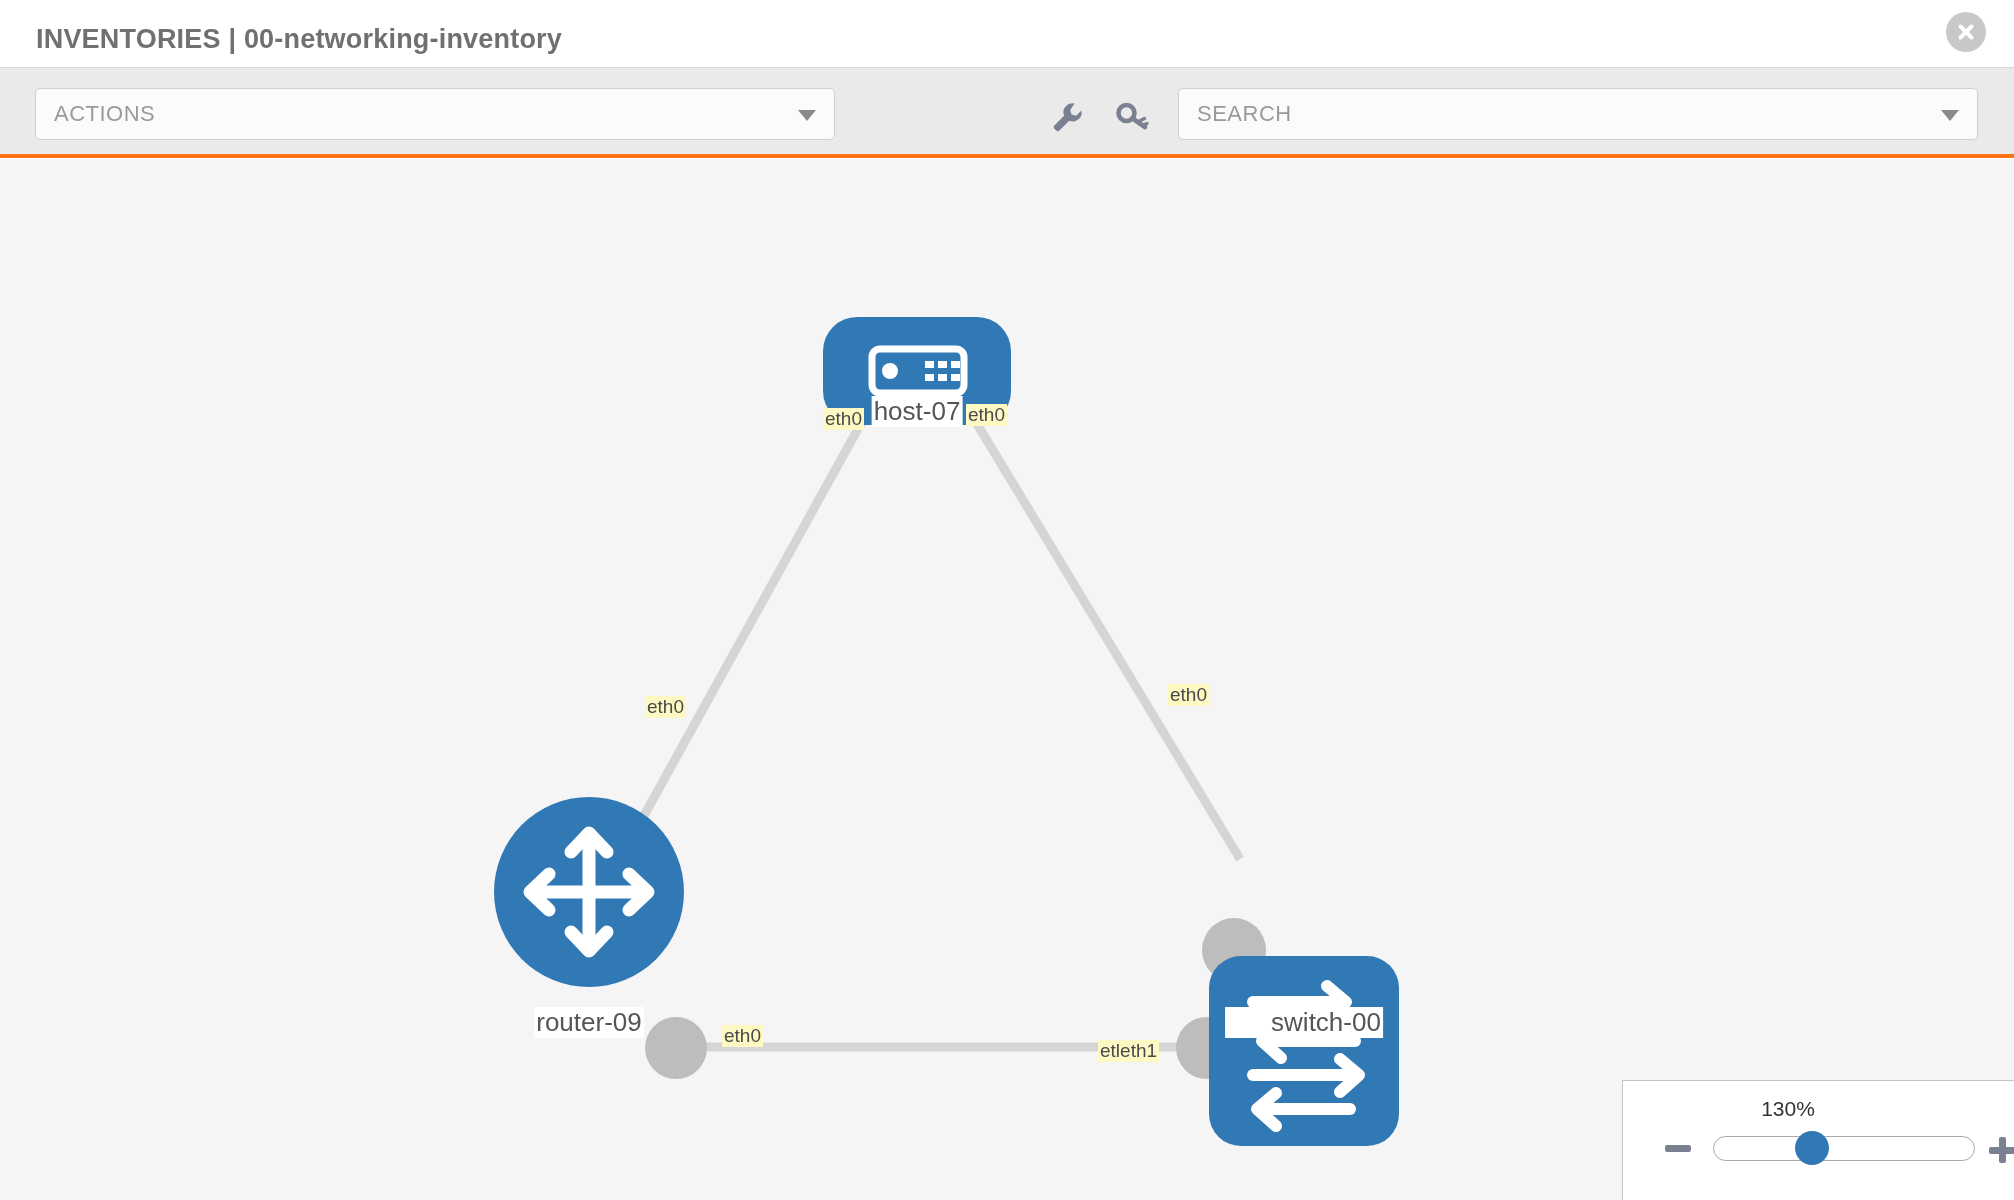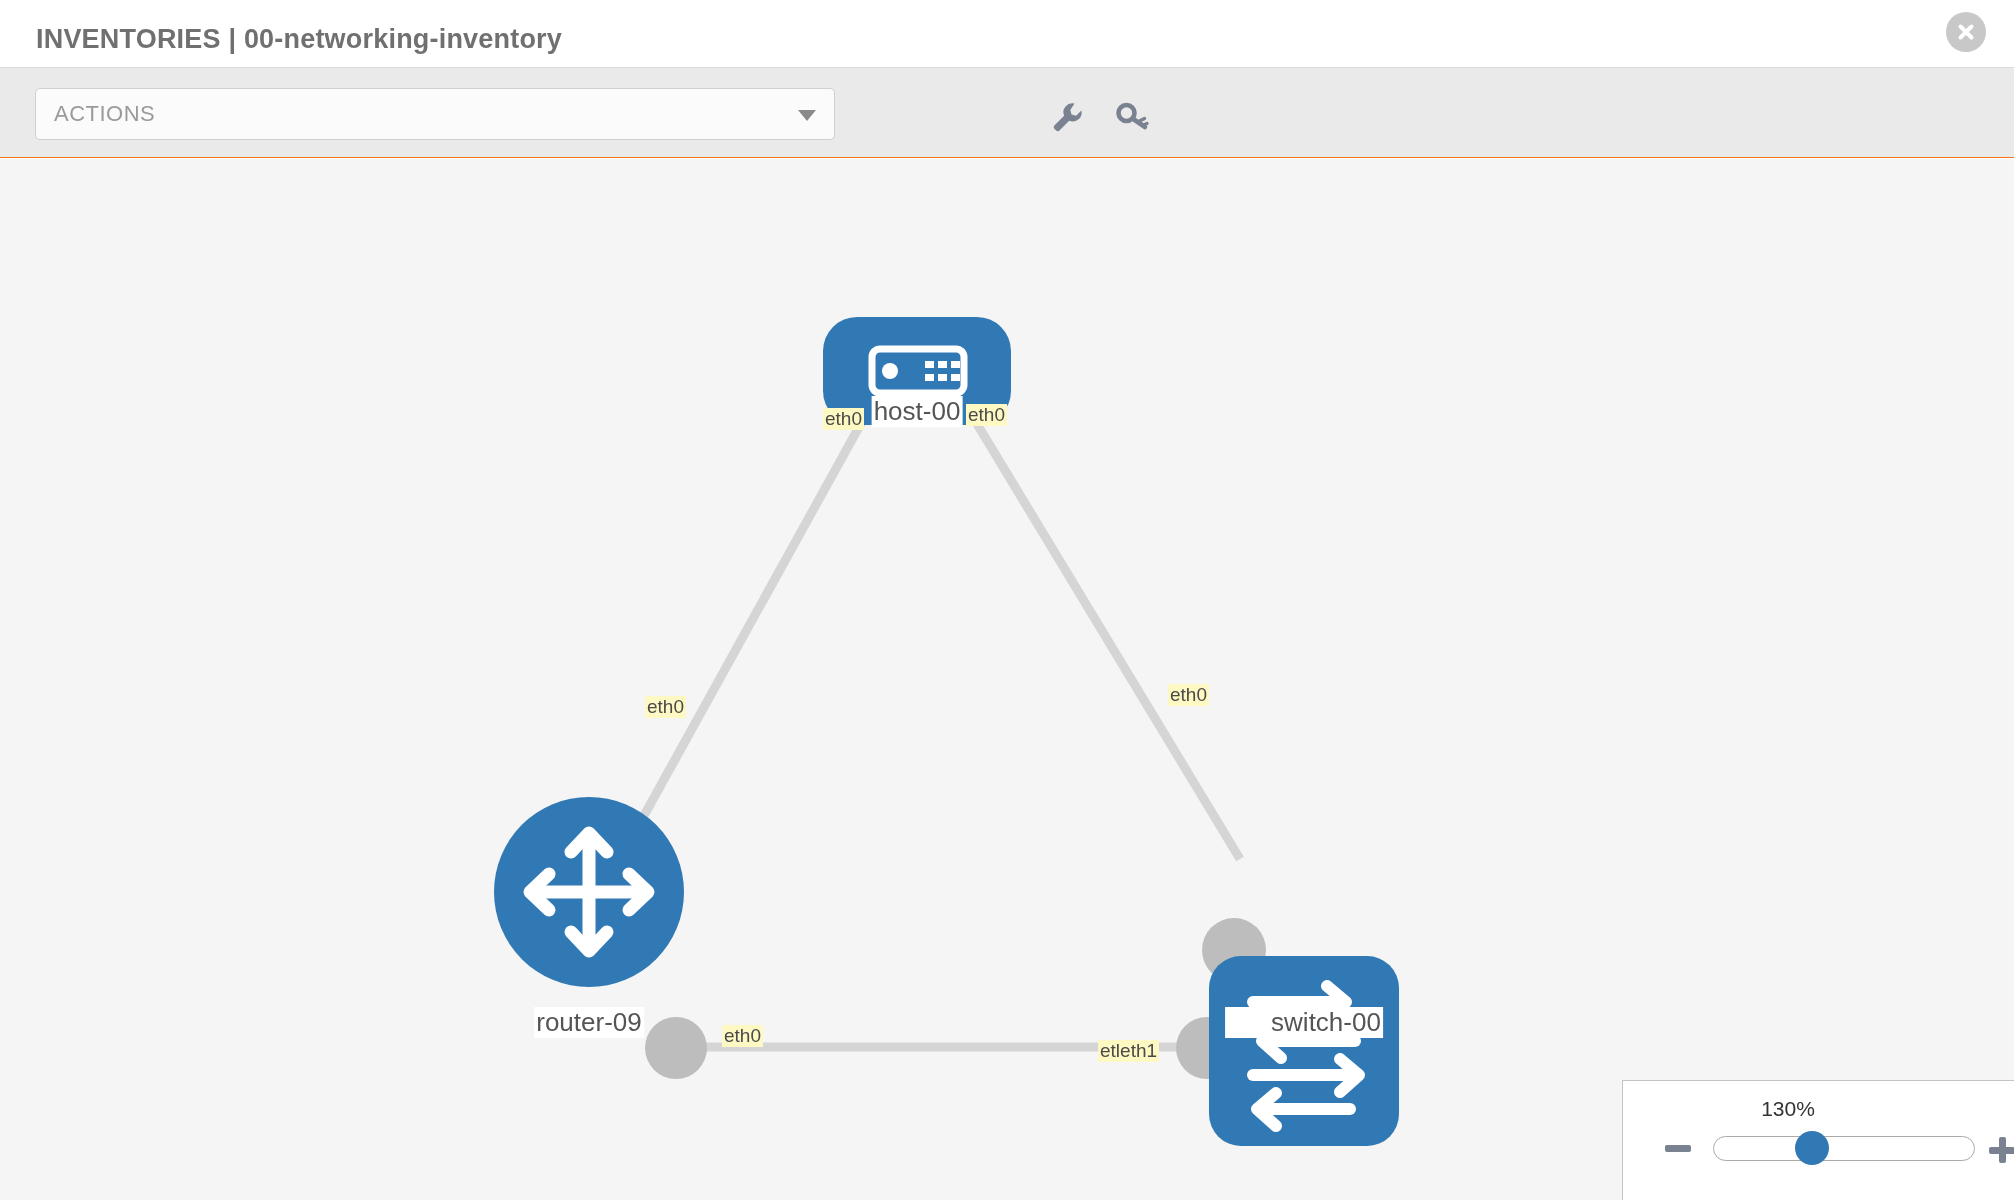--- a/index.html
+++ b/index.html
@@ -52,21 +52,21 @@
   }
   .close-btn svg { display: block; }
 
   
   .toolbar {
     position: absolute;
     left: 0; top: 68px;
     width: 2014px;
     height: 90px;
     background: #eaeaea;
-    border-bottom: 1px solid #f97316;
+    border-bottom: 4px solid #f97316;
   }
   .actions-select {
     position: absolute;
     left: 35px;
     top: 20px;
     width: 800px;
     height: 52px;
     background: #fbfbfb;
     border: 1px solid #cfcfcf;
     border-radius: 5px;
@@ -247,20 +247,24 @@
 
     <div class="tool-icon key">
       <svg width="40" height="40" viewBox="0 0 40 40" aria-hidden="true">
         <circle cx="14.5" cy="17" r="8" fill="none" stroke="#7a8191" stroke-width="4.6"></circle>
         <path d="M20.5 22.5 L33 31" stroke="#7a8191" stroke-width="4.6" stroke-linecap="round"></path>
         <path d="M27.5 25 L32.5 22.5" stroke="#7a8191" stroke-width="3.4" stroke-linecap="round"></path>
         <path d="M30.5 29.5 L35 27.5" stroke="#7a8191" stroke-width="3.4" stroke-linecap="round"></path>
       </svg>
     </div>
 
+    <div class="search-box">
+      <div class="search-label">SEARCH</div>
+      <div class="caret"></div>
+    </div>
   </div>
 
   <div class="canvas">
 
     <svg width="2014" height="1041">
 
       <g>
         <line x1="890" y1="212" x2="620" y2="700" stroke="#d5d5d5" stroke-width="9"></line>
       </g>
       <g>
@@ -328,21 +332,21 @@
 
           <path d="M1253 916 L1358 916"></path>
           <path d="M1340 900 L1359 916 L1340 933"></path>
 
           <path d="M1350 950 L1258 950"></path>
           <path d="M1276 934 L1257 950 L1276 967"></path>
         </g>
       </g>
     </svg>
 
-    <div class="node-label" style="left:917px; top:237px;">host-00</div>
+    <div class="node-label" style="left:917px; top:237px;">host-07</div>
     <div class="node-label" style="left:589px; top:848px;">router-09</div>
     <div class="node-label" style="left:1304px; top:848px;padding-left:46px;">switch-00</div>
 
     <div class="iface-label" style="left:823px; top:249px;">eth0</div>
     <div class="iface-label" style="left:966px; top:245px;">eth0</div>
     <div class="iface-label" style="left:645px; top:537px;">eth0</div>
     <div class="iface-label" style="left:1168px; top:525px;">eth0</div>
     <div class="iface-label" style="left:722px; top:866px;">eth0</div>
     <div class="iface-label" style="left:1098px; top:866px;margin-top:15px;">etleth1</div>
   </div>

